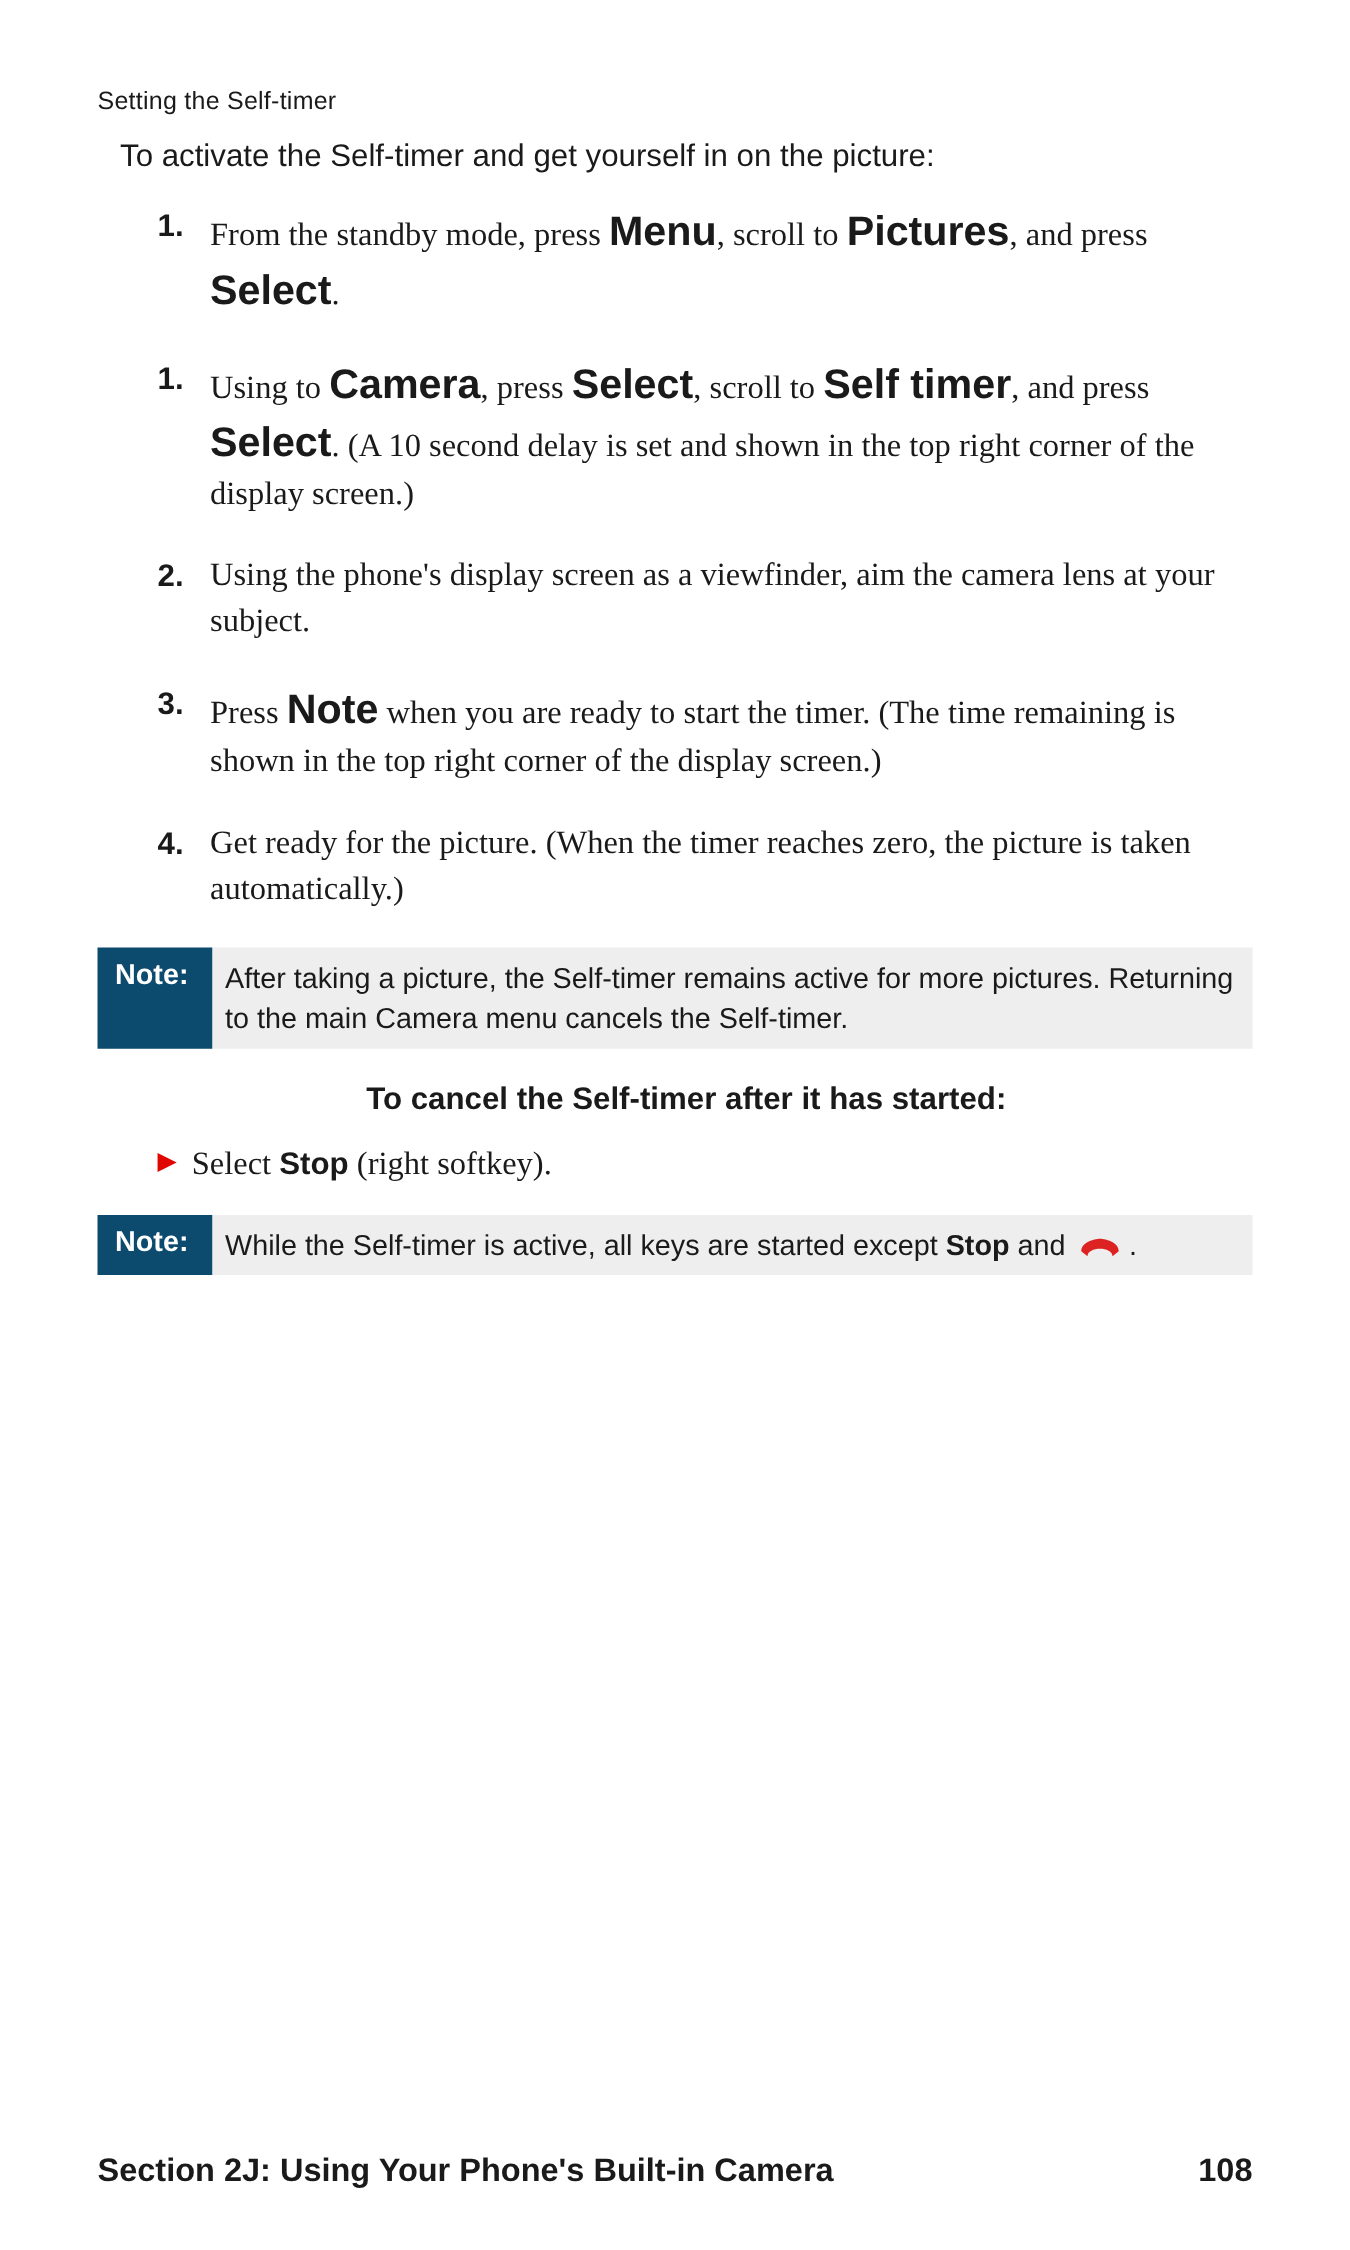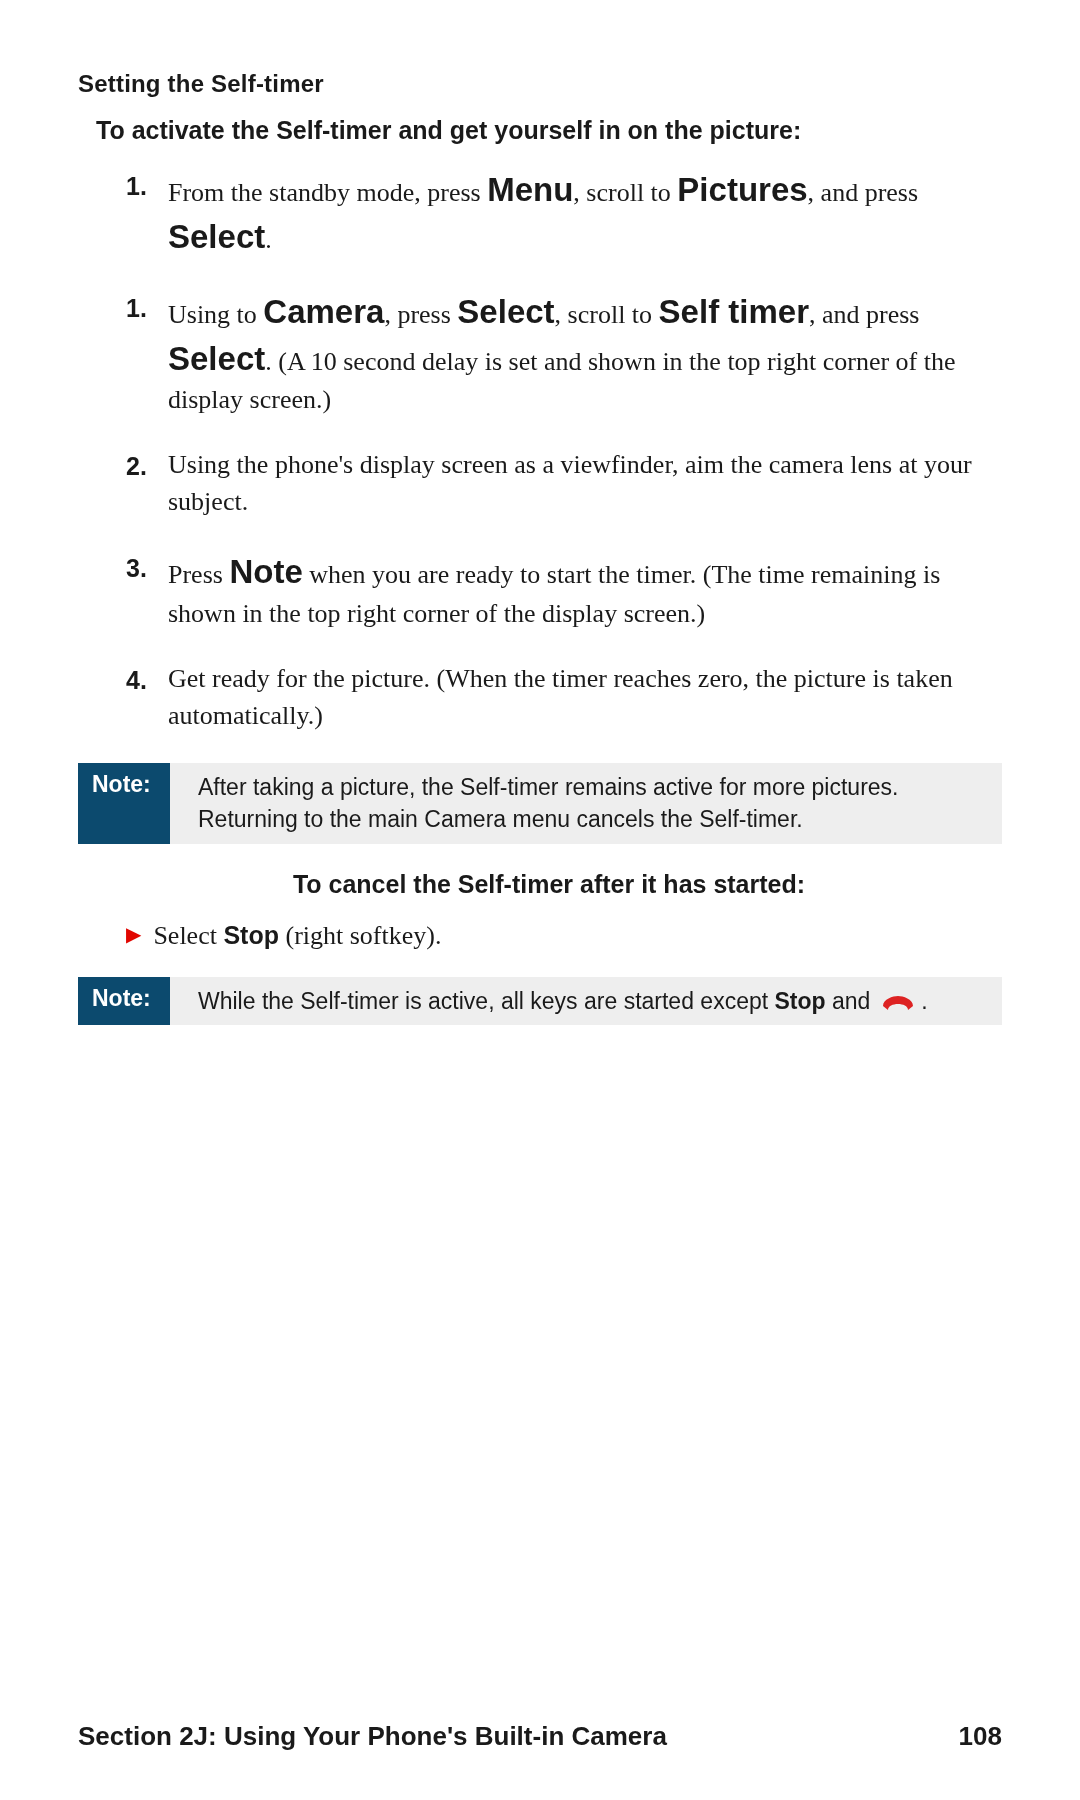--- a/index.html
+++ b/index.html
@@ -5,46 +5,46 @@
   html,body{margin:0;padding:0;background:#fff;}
   .page{
     width:1080px;height:1800px;box-sizing:border-box;
     padding:60px 78px 40px 78px;
     font-family:Georgia, 'Times New Roman', serif;
     color:#1a1a1a;
     position:relative;
   }
   .h-section{
     font-family:'Helvetica Neue',Helvetica,Arial,sans-serif;
-    font-weight:700;font-size:24px;
+    font-weight:400;font-size:20px;
     margin:10px 0 10px 0;letter-spacing:.2px;
   }
   .intro{
     font-family:'Helvetica Neue',Helvetica,Arial,sans-serif;
-    font-weight:700;font-size:25px;
+    font-weight:400;font-size:25px;
     margin:18px 0 22px 18px;
   }
   .steps{margin:0 0 28px 0;padding:0;}
   .step{display:flex;gap:14px;font-size:26px;line-height:1.42;margin:0 0 28px 48px;}
   .num{min-width:28px;font-family:'Helvetica Neue',Helvetica,Arial,sans-serif;font-weight:700;font-size:25px;line-height:1.55;}
   .body{flex:1;}
   .body b{font-family:'Helvetica Neue',Helvetica,Arial,sans-serif;font-weight:700;font-size:33px;}
   .note{display:flex;margin:10px 0 26px 0;}
   .note-label{
     background:#0c4a6e;color:#fff;
     font-family:'Helvetica Neue',Helvetica,Arial,sans-serif;
     font-weight:700;font-size:23px;
     padding:8px 14px;min-width:92px;box-sizing:border-box;
     display:flex;align-items:flex-start;
   }
   .note-body{
     background:#eeeeee;
     font-family:'Helvetica Neue',Helvetica,Arial,sans-serif;
     font-size:23px;line-height:1.42;
-    padding:8px 28px;flex:1;
+    padding:8px 10px;flex:1;
   }
   .note-body b{font-weight:700;}
   .sub{
     font-family:'Helvetica Neue',Helvetica,Arial,sans-serif;
     font-weight:700;font-size:25px;
     margin:4px 0 18px 18px;
     text-align:center;
   }
   .bullet{display:flex;gap:12px;font-size:26px;line-height:1.45;margin:0 0 22px 48px;align-items:flex-start;}
   .tri{color:#e10600;font-size:20px;line-height:34px;}

